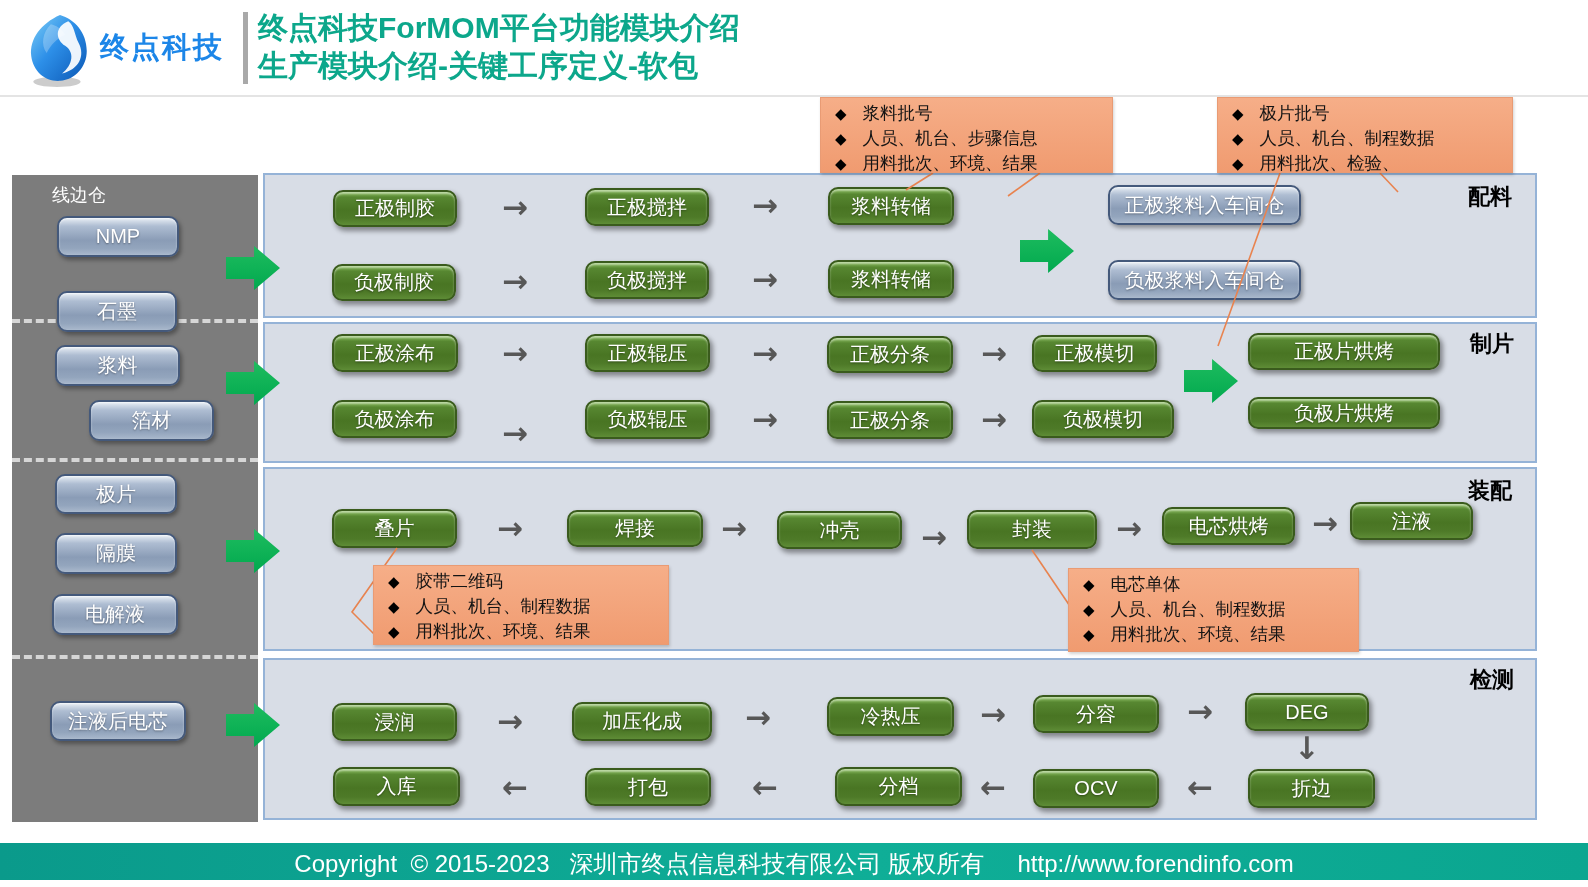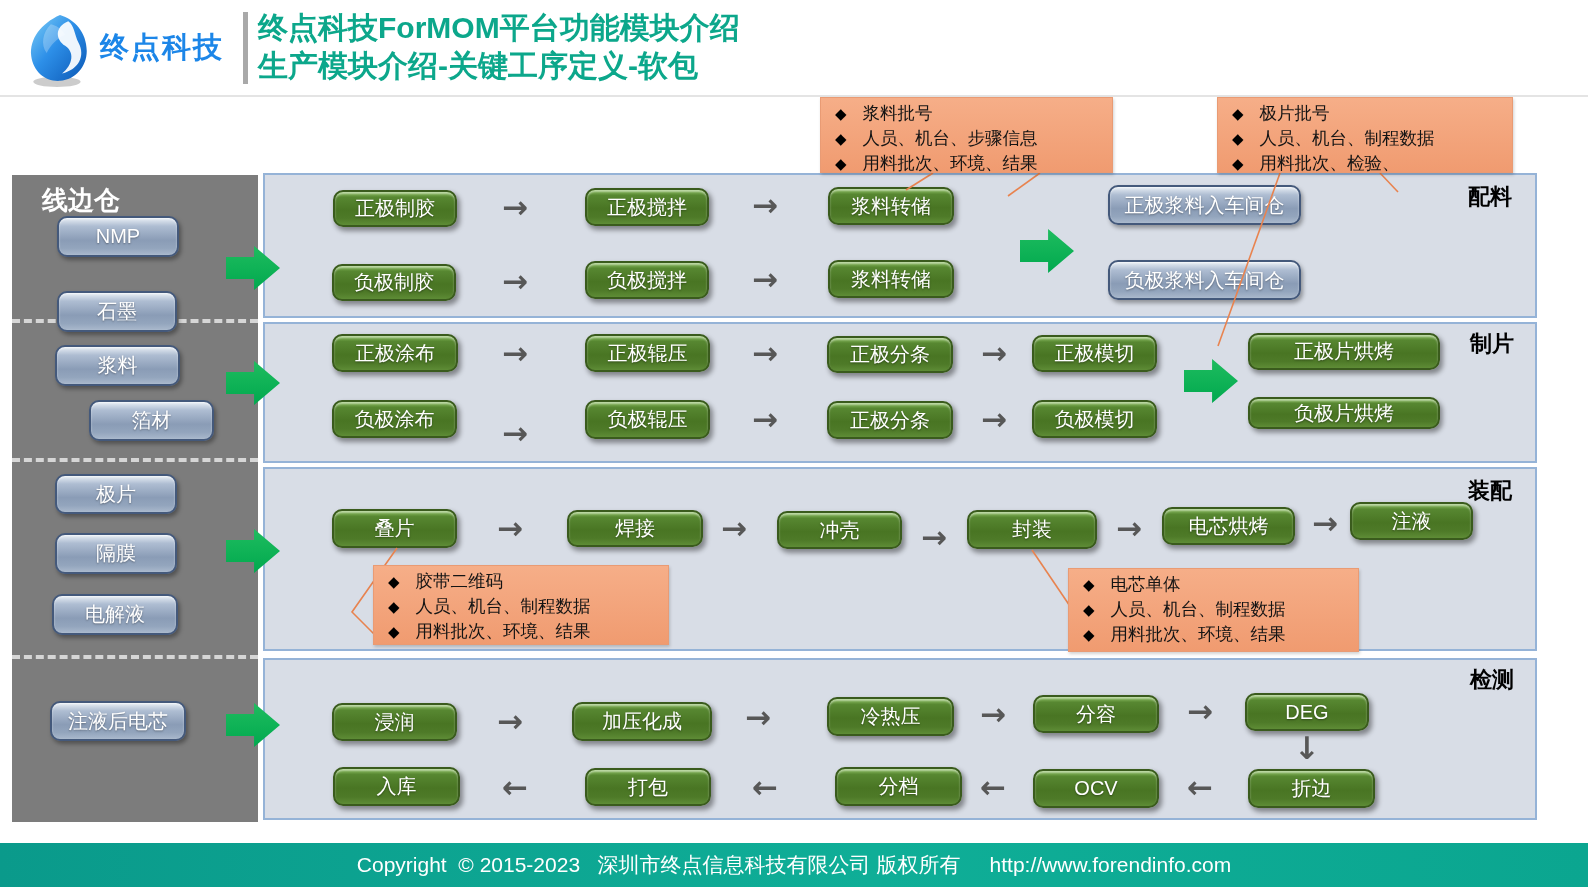--- a/index.html
+++ b/index.html
@@ -11,21 +11,21 @@
   
   .logo-text{position:absolute;left:100px;top:28px;font-size:29px;font-weight:bold;color:#1C86E8;letter-spacing:2px;}
   .hdr-divider{position:absolute;left:243px;top:12px;width:5px;height:72px;background:#A9A9A9;}
   .title{position:absolute;left:258px;top:9px;font-size:30px;line-height:38px;font-weight:bold;color:#0CA78B;}
   .hdr-line{position:absolute;left:0;top:95px;width:1588px;height:2px;background:#E4E4E4;}
   
   .panel{position:absolute;background:#D8DDE6;border:2px solid #95B3D7;box-sizing:border-box;}
   .plabel{position:absolute;font-size:22px;font-weight:bold;color:#000;z-index:4;}
   
   .sidebar{position:absolute;left:12px;top:175px;width:246px;height:647px;background:#7C7C7C;}
-  .sb-title{position:absolute;left:30px;top:8px;font-size:26px;font-weight:bold;color:#fff;}
+  .sb-title{position:absolute;left:40px;top:8px;font-size:18px;font-weight:normal;color:#fff;}
   .sb-dash{position:absolute;left:0;width:246px;height:0;border-top:4px dashed #D6D6D6;}
   
   .btn{position:absolute;display:flex;align-items:center;justify-content:center;
        color:#fff;font-size:20px;border-radius:10px;box-sizing:border-box;z-index:3;white-space:nowrap;}
   .g{background:linear-gradient(180deg,#8ABD5E 0%,#578731 16%,#497523 55%,#4E7A28 80%,#5E8C36 100%);
      border:2px solid #3A5B1D;
      box-shadow:2.5px 3.5px 5px rgba(0,0,0,.40), inset 0 2px 2px rgba(255,255,255,.45);
      text-shadow:0 1px 2px rgba(0,0,0,.40);}
   .b{background:linear-gradient(180deg,#E8EEF5 0%,#AEBDD2 22%,#8A9CB6 60%,#93A5BD 82%,#A9B8CC 100%);
      border:2px solid #44597B;
@@ -44,24 +44,24 @@
   .fl.d::before{content:"↓";}
   
   .co{position:absolute;background:linear-gradient(180deg,#F6AE88,#F09B70);
       border:1px solid #E99B74;box-shadow:1px 2px 3px rgba(0,0,0,.18);
       padding:3px 10px 3px 14px;z-index:6;box-sizing:border-box;}
   .co .ln{display:flex;align-items:center;gap:16px;font-size:17.5px;color:#141414;line-height:25px;white-space:nowrap;}
   .bu::before{content:"◆";font-size:15px;color:#000;}
   
   .leads{position:absolute;left:0;top:0;width:1588px;height:887px;z-index:5;pointer-events:none;}
   
-  .footer{position:absolute;left:0;top:843px;width:1588px;height:44px;
+  .footer{position:absolute;left:0;top:843px;width:1588px;height:37px;
       background:linear-gradient(90deg,#0A9A8B 0%,#0FAE97 55%,#0BA690 100%);
-      display:flex;align-items:center;justify-content:center;
-      color:#fff;font-size:21px;white-space:pre;}
+      display:flex;align-items:flex-end;justify-content:center;
+      color:#fff;font-size:24px;white-space:pre;}
 </style>
 </head>
 <body>
 
 <div class="abs" style="left:26px;top:14px;width:66px;height:74px;">
   <svg width="66" height="74" viewBox="0 0 64 72">
     <defs>
       <linearGradient id="lg" x1="0" y1="0" x2="1" y2="1">
         <stop offset="0" stop-color="#7FD0F7"></stop>
           <stop offset="0.45" stop-color="#2D8FE8"></stop>
@@ -157,21 +157,21 @@
 <span class="fl r" style="left:972px;top:338px;"></span>
 <div class="btn g" style="left:1032px;top:335px;width:125px;height:37px;">正极模切</div>
 <div class="barrow" style="left:1184px;top:358px;width:54px;height:46px;"></div>
 <div class="btn g" style="left:1248px;top:333px;width:192px;height:37px;">正极片烘烤</div>
 <div class="btn g" style="left:332px;top:400px;width:125px;height:38px;">负极涂布</div>
 <span class="fl r" style="left:493px;top:418px;"></span>
 <div class="btn g" style="left:585px;top:400px;width:125px;height:39px;">负极辊压</div>
 <span class="fl r" style="left:743px;top:404px;"></span>
 <div class="btn g" style="left:827px;top:401px;width:126px;height:38px;">正极分条</div>
 <span class="fl r" style="left:972px;top:404px;"></span>
-<div class="btn g" style="left:1032px;top:400px;width:125px;height:38px;">负极模切</div>
+<div class="btn g" style="left:1032px;top:400px;width:142px;height:38px;">负极模切</div>
 <div class="btn g" style="left:1248px;top:397px;width:192px;height:32px;">负极片烘烤</div>
 
 <div class="panel" style="left:263px;top:467px;width:1274px;height:184px;"></div>
 <div class="plabel" style="left:1468px;top:476px;">装配</div>
 <div class="btn g" style="left:332px;top:509px;width:125px;height:39px;">叠片</div>
 <span class="fl r" style="left:488px;top:513px;"></span>
 <div class="btn g" style="left:567px;top:510px;width:136px;height:37px;">焊接</div>
 <span class="fl r" style="left:712px;top:513px;"></span>
 <div class="btn g" style="left:777px;top:511px;width:125px;height:38px;">冲壳</div>
 <span class="fl r" style="left:912px;top:522px;"></span>

